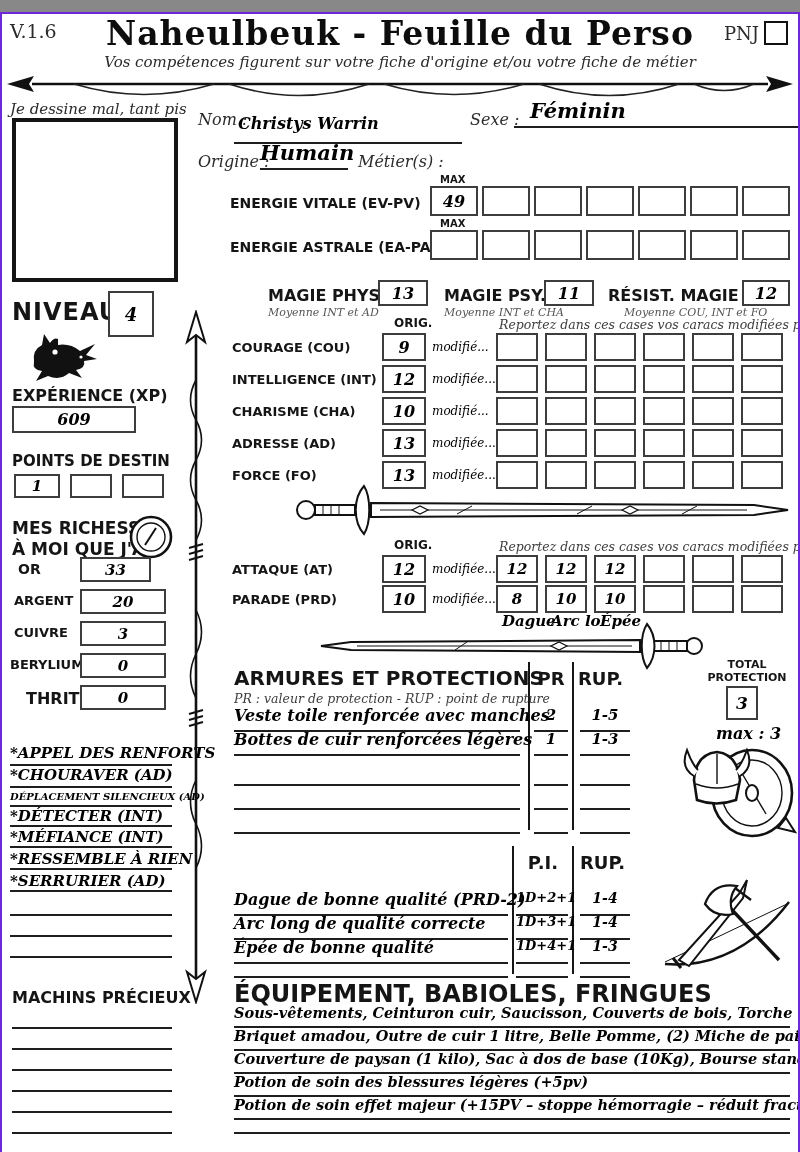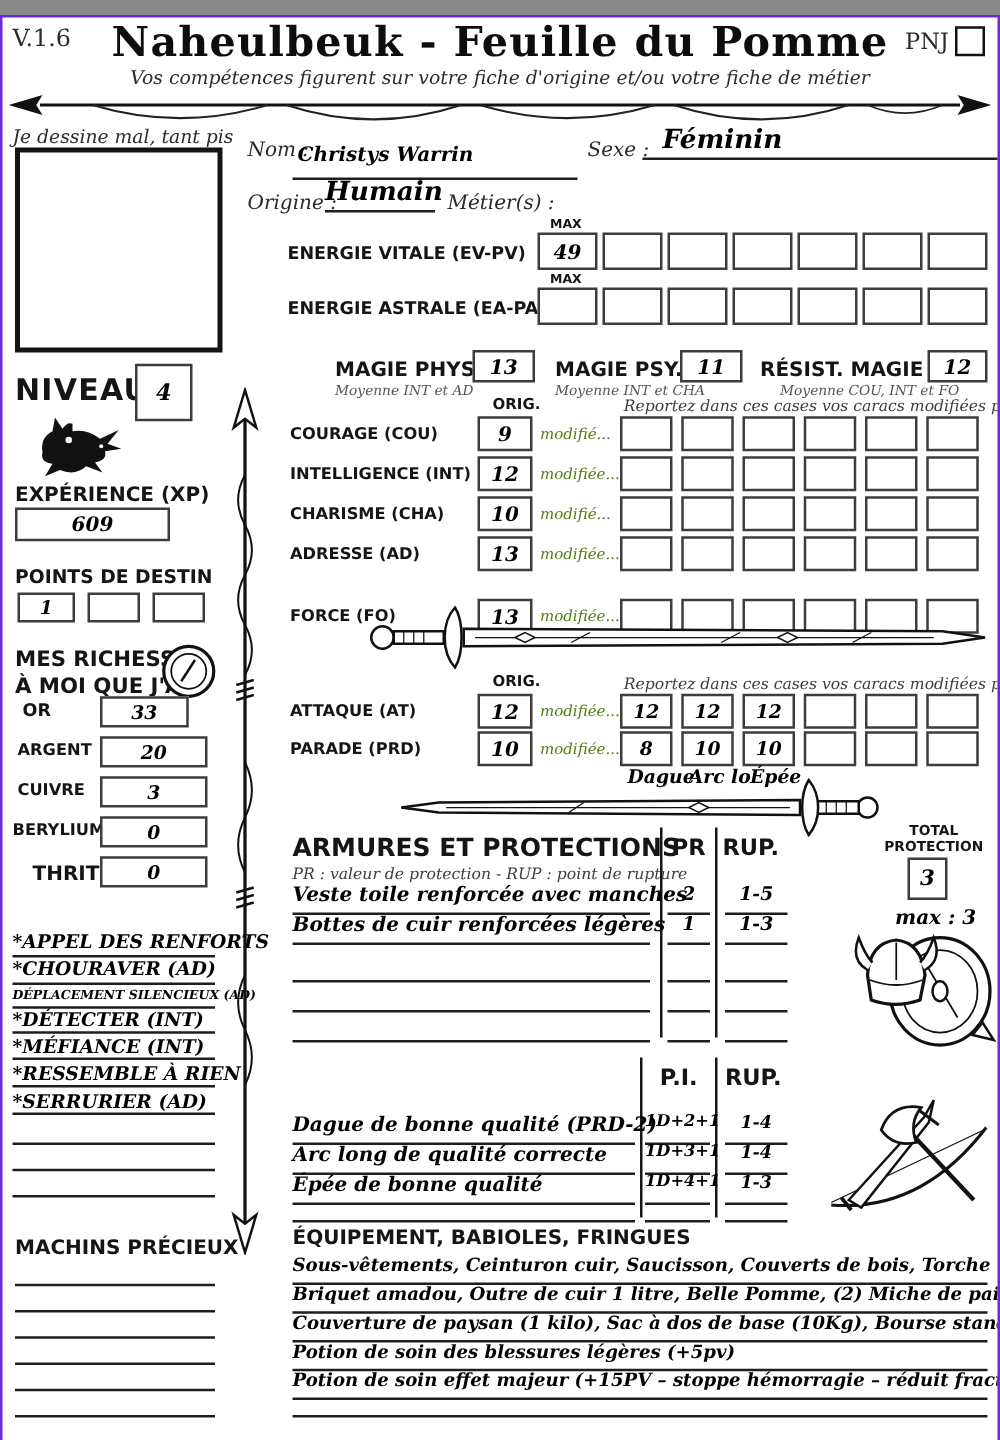--- a/index.html
+++ b/index.html
@@ -8,34 +8,34 @@
   .abs{position:absolute;}
   .blabel{font-family:"DejaVu Sans",sans-serif;font-weight:700;color:#151515;white-space:nowrap;}
   .cal{font-family:"DejaVu Serif",serif;font-style:italic;color:#2b2b2b;white-space:nowrap;}
   .hand{font-family:"DejaVu Serif",serif;font-style:italic;font-weight:700;color:#000;white-space:nowrap;}
   .box{border:2px solid #3d3d3d;background:#fff;box-sizing:border-box;
        display:flex;align-items:center;justify-content:center;}
   .uline{border-bottom:2px solid #1e1e1e;}
   .statrow{position:absolute;left:230px;width:560px;height:30px;display:flex;align-items:center;}
   .statrow .slabel{width:150px;font-size:13px;}
   .statrow .orig{width:44px;height:28px;font-size:16px;flex:none;}
-  .statrow .mod{width:56px;font-size:12px;color:#4d7c0f;padding-left:6px;flex:none;}
+  .statrow .mod{width:56px;font-size:12px;color:#000000;padding-left:6px;flex:none;}
   .statrow .cells{display:flex;gap:7px;margin-left:8px;}
   .statrow .cells .box{width:42px;height:28px;font-size:15px;flex:none;}
   .armrow{position:absolute;height:24px;}
   .vline{position:absolute;width:2px;background:#161616;}
   svg{display:block;}
 </style>
 </head>
 <body>
 
 <div class="page">
 
   <div class="abs cal" style="left:8px;top:6px;font-style:normal;font-size:19px;">V.1.6</div>
-  <div class="abs" style="left:0;right:0;top:0;text-align:center;font-family:'DejaVu Serif',serif;font-weight:700;font-size:33px;letter-spacing:1px;color:#0d0d0d;">Naheulbeuk - Feuille du Pomme</div>
+  <div class="abs" style="left:0;right:0;top:0;text-align:center;font-family:'DejaVu Serif',serif;font-weight:700;font-size:33px;letter-spacing:1px;color:#0d0d0d;">Naheulbeuk - Feuille du Perso</div>
   <div class="abs cal" style="left:722px;top:9px;font-style:normal;font-size:18px;">PNJ</div>
   <div class="abs" style="left:762px;top:7px;width:20px;height:20px;border:2px solid #111;"></div>
   <div class="abs cal" style="left:0;right:0;top:39px;text-align:center;font-size:15px;">Vos compétences figurent sur votre fiche d'origine et/ou votre fiche de métier</div>
 
   <svg class="abs" style="left:2px;top:57px;" width="792" height="32" viewBox="0 0 792 32">
     <line x1="28" y1="13" x2="764" y2="13" stroke="#111" stroke-width="2.4"></line>
     <polygon points="3,13 30,5 25,13 30,21" fill="#111"></polygon>
     <polygon points="789,13 762,5 767,13 762,21" fill="#111"></polygon>
     <path d="M70,13 Q140,34 210,13" fill="none" stroke="#222" stroke-width="1.6"></path>
     <path d="M225,13 Q295,36 365,13" fill="none" stroke="#222" stroke-width="1.6"></path>
@@ -136,21 +136,21 @@
     <span class="mod cal">modifiée...</span>
     <span class="cells">
         <span class="box"></span>
         <span class="box"></span>
         <span class="box"></span>
         <span class="box"></span>
         <span class="box"></span>
         <span class="box"></span>
       </span>
   </div>
-  <div class="statrow" style="top:464px;">
+  <div class="statrow" style="top:446px;">
     <span class="slabel blabel">FORCE (FO)</span>
     <span class="box orig hand">13</span>
     <span class="mod cal">modifiée...</span>
     <span class="cells">
         <span class="box"></span>
         <span class="box"></span>
         <span class="box"></span>
         <span class="box"></span>
         <span class="box"></span>
         <span class="box"></span>
@@ -286,21 +286,21 @@
   <svg class="abs" style="left:645px;top:858px;" width="150" height="100" viewBox="0 0 150 100">
     <path d="M18,92 Q90,98 142,30" fill="none" stroke="#111" stroke-width="2.4"></path>
     <line x1="18" y1="90" x2="140" y2="32" stroke="#111" stroke-width="1"></line>
     <polygon points="32,88 92,22 100,8 96,26 42,94" fill="#fff" stroke="#111" stroke-width="2"></polygon>
     <line x1="88" y1="16" x2="104" y2="28" stroke="#111" stroke-width="2.4"></line>
     <line x1="34" y1="96" x2="26" y2="86" stroke="#111" stroke-width="3"></line>
     <line x1="132" y1="88" x2="72" y2="24" stroke="#111" stroke-width="3.4"></line>
     <path d="M58,32 Q66,10 90,14 Q80,26 86,42 Q68,46 58,32 Z" fill="#fff" stroke="#111" stroke-width="2.2"></path>
   </svg>
 
-  <div class="abs blabel" style="left:232px;top:966px;font-size:16px;">ÉQUIPEMENT, BABIOLES, FRINGUES</div>
+  <div class="abs blabel" style="left:232px;top:966px;font-size:24px;">ÉQUIPEMENT, BABIOLES, FRINGUES</div>
   <div class="abs uline hand" style="left:232px;top:990px;width:556px;height:22px;font-size:14.5px;">Sous-vêtements, Ceinturon cuir, Saucisson, Couverts de bois, Torche (1H), Écuelle</div>
   <div class="abs uline hand" style="left:232px;top:1013px;width:556px;height:22px;font-size:14.5px;">Briquet amadou, Outre de cuir 1 litre, Belle Pomme, (2) Miche de pain, Chaussettes</div>
   <div class="abs uline hand" style="left:232px;top:1036px;width:556px;height:22px;font-size:14.5px;">Couverture de paysan (1 kilo), Sac à dos de base (10Kg), Bourse standard (Max 50PO)</div>
   <div class="abs uline hand" style="left:232px;top:1059px;width:556px;height:22px;font-size:14.5px;">Potion de soin des blessures légères (+5pv)</div>
   <div class="abs uline hand" style="left:232px;top:1082px;width:556px;height:22px;font-size:14.5px;">Potion de soin effet majeur (+15PV – stoppe hémorragie – réduit fractures)</div>
   <div class="abs uline hand" style="left:232px;top:1098px;width:556px;height:20px;font-size:14.5px;"></div>
   <div class="abs uline hand" style="left:232px;top:1119px;width:556px;height:20px;font-size:14.5px;"></div>
 
   <div class="abs blabel" style="left:10px;top:284px;font-size:24px;letter-spacing:1px;">NIVEAU</div>
   <div class="abs box hand" style="left:106px;top:277px;width:46px;height:46px;font-size:18px;">4</div>

